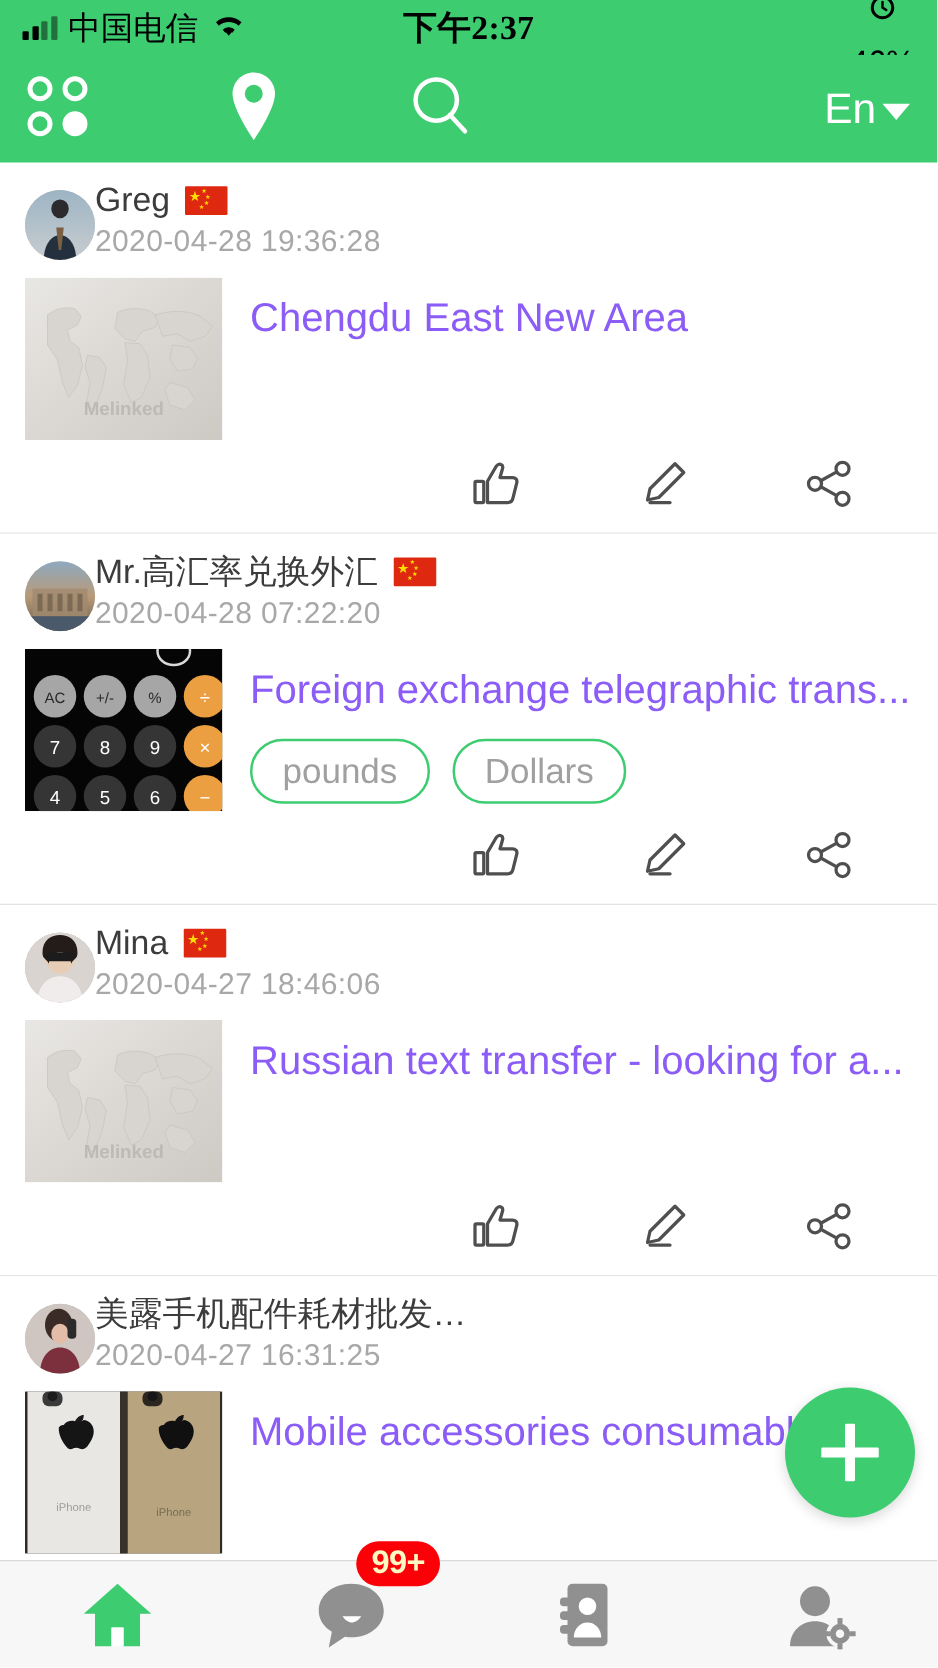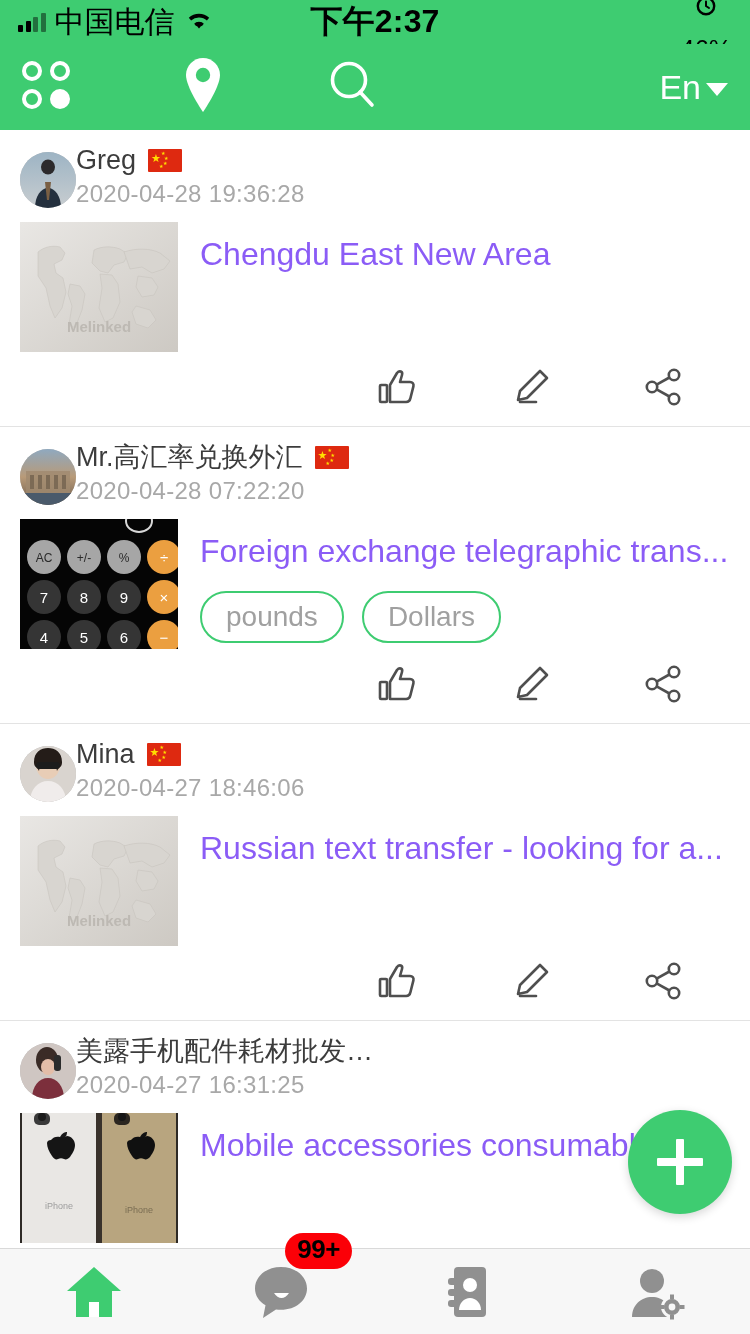--- a/index.html
+++ b/index.html
@@ -17,29 +17,29 @@
     display:flex; align-items:center;
     padding:0 18px; color:#000;
     font-size:27px; font-weight:600;
     position:relative;
   }
   .sb-left { display:flex; align-items:center; gap:9px; }
   .sb-right { display:flex; align-items:center; gap:9px; margin-left:auto;flex-direction:column; }
   .sb-center {
     position:absolute; left:0; right:0; top:0; height:44px;
     display:flex; align-items:center; justify-content:center;
-    pointer-events:none; font-size:32px; font-weight:600; letter-spacing:.2px;
+    pointer-events:none; font-size:27px; font-weight:600; letter-spacing:.2px;font-family:Liberation Serif, serif;
   }
   .signal { display:flex; align-items:flex-end; gap:2.5px; height:20px; }
   .signal i { display:block; width:5px; background:#000; border-radius:1px; }
   .signal i:nth-child(1){height:7px;}
   .signal i:nth-child(2){height:11px;}
   .signal i:nth-child(3){height:15px;opacity:.45;}
   .signal i:nth-child(4){height:19px;opacity:.45;}
-  .carrier { font-size:30px; font-weight:500; }
+  .carrier { font-size:26px; font-weight:500; }
   .battery {
     width:43px; height:21px; border:2.4px solid #000; border-radius:5px;
     position:relative; padding:2px;
   }
   .battery::after {
     content:""; position:absolute; right:-5px; top:6px;
     width:3px; height:8px; background:#000; border-radius:0 2px 2px 0;
   }
   .battery span { display:block; height:100%; background:#000; border-radius:2px; }
   .pct { font-size:26px; font-weight:500; }
@@ -134,21 +134,21 @@
   .tabbar {
     position:absolute; left:0; bottom:0; width:750px; height:86px;
     background:#f7f7f7; border-top:1px solid #d9d9d9;
     display:flex; align-items:center; z-index:30;
   }
   .tab { flex:1; display:flex; align-items:center; justify-content:center;
          position:relative; height:100%; cursor:pointer; }
   .tab svg { display:block; }
   .badge {
     position:absolute; top:-16px; left:50%; margin-left:4px;
-    background:#fb0007; color:#000000; font-size:26px; font-weight:600;
+    background:#fb0007; color:#fef9c3; font-size:26px; font-weight:600;
     border-radius:22px; padding:2px 12px 4px 12px; line-height:1.15;
     min-width:62px; text-align:center; letter-spacing:-.5px;
   }
 </style>
 </head>
 <body>
 
 <div class="phone">
 
   <div class="statusbar">

